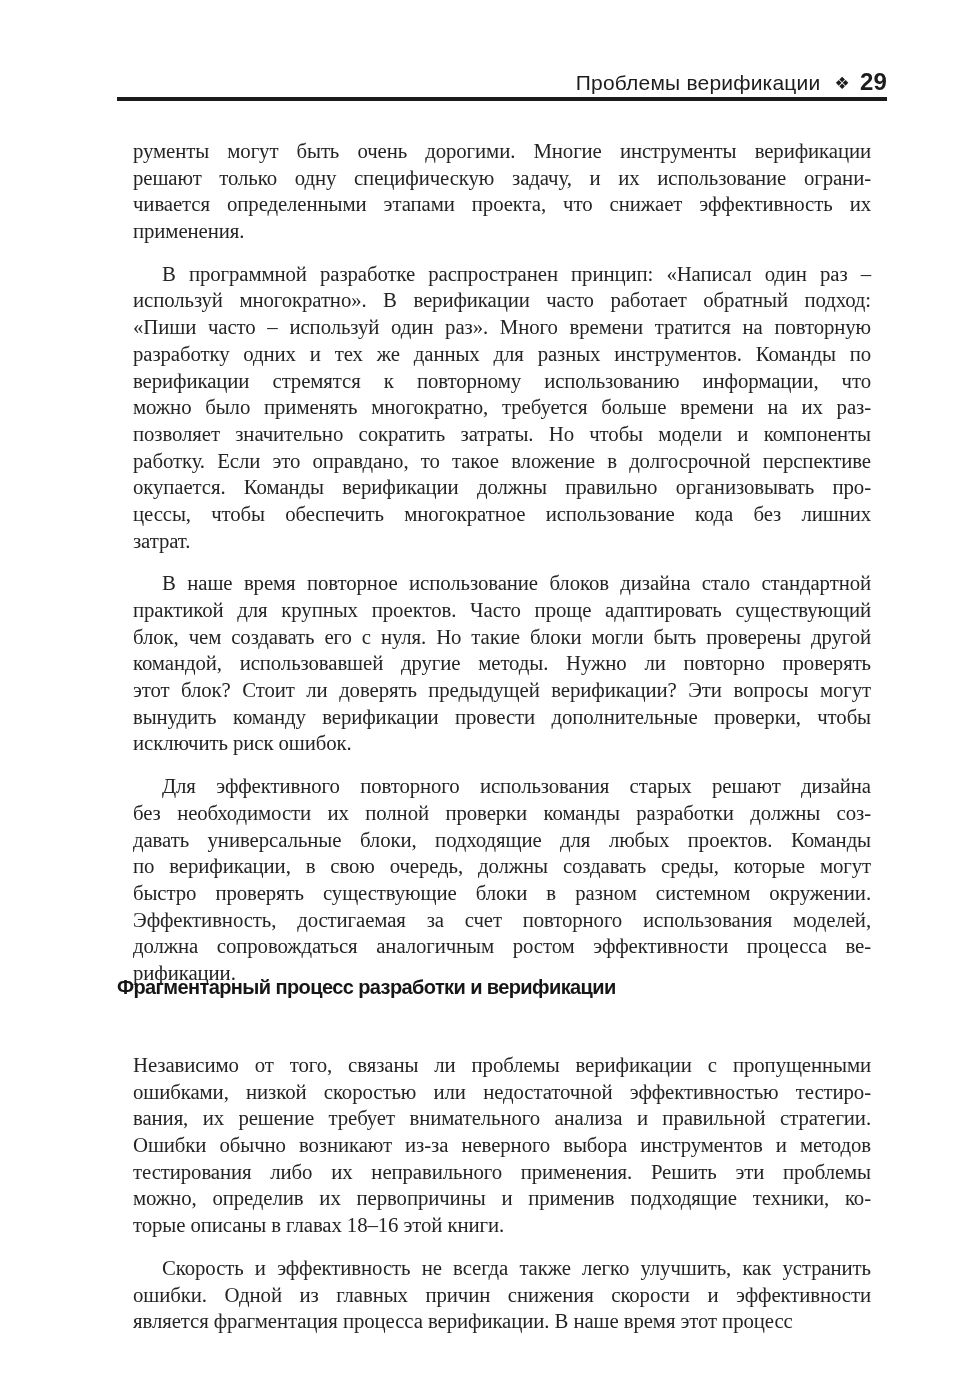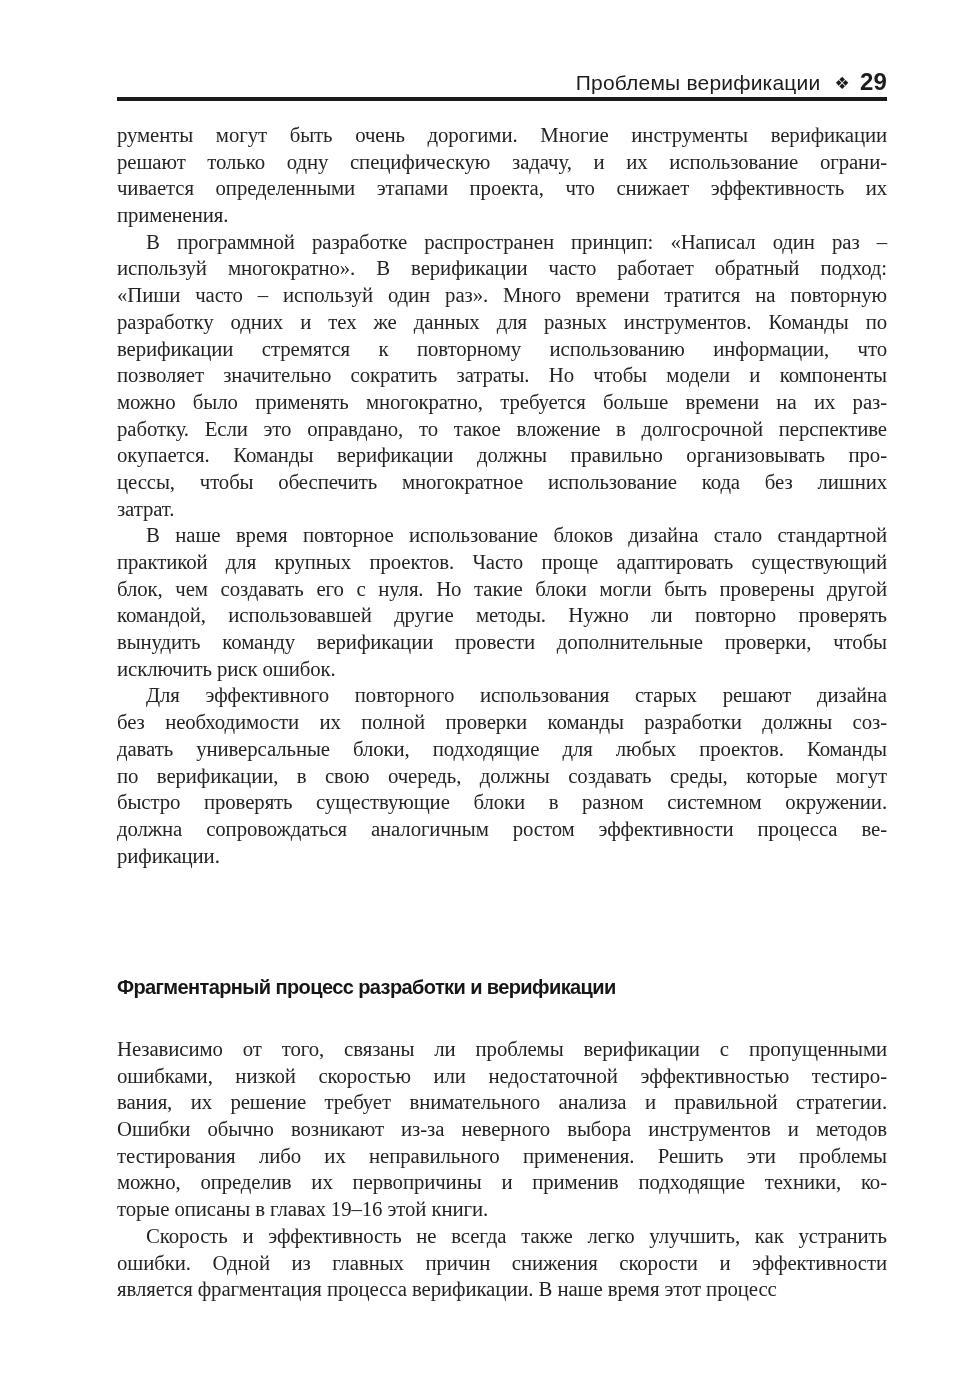--- a/index.html
+++ b/index.html
@@ -52,21 +52,21 @@
   }
   
   .body-block {
     position: absolute;
     left: 117px;
     width: 770px;
     color: #242424;
   }
   #body-top { top: 122px; }
   #body-bottom { top: 1036px; }
-  .para { margin: 0; padding: 0; }
+  .para { margin: 16px; padding: 0; }
   .line {
     height: 26.7px;
     line-height: 26.7px;
     font-size: 20.8px;
     text-align: justify;
     text-align-last: justify;
     white-space: nowrap;
     letter-spacing: -0.1px;
   }
   .line.first-indent { padding-left: 29px; }
@@ -107,57 +107,59 @@
         <div class="line">решают только одну специфическую задачу, и их использование ограни-</div>
         <div class="line">чивается определенными этапами проекта, что снижает эффективность их</div>
         <div class="line last">применения.</div>
       </div>
       <div class="para">
         <div class="line first-indent">В программной разработке распространен принцип: «Написал один раз –</div>
         <div class="line">используй многократно». В верификации часто работает обратный подход:</div>
         <div class="line">«Пиши часто – используй один раз». Много времени тратится на повторную</div>
         <div class="line">разработку одних и тех же данных для разных инструментов. Команды по</div>
         <div class="line">верификации стремятся к повторному использованию информации, что</div>
+        <div class="line">можно было применять многократно, требуется больше времени на их раз-</div>
         <div class="line">позволяет значительно сократить затраты. Но чтобы модели и компоненты</div>
-        <div class="line">можно было применять многократно, требуется больше времени на их раз-</div>
         <div class="line">работку. Если это оправдано, то такое вложение в долгосрочной перспективе</div>
         <div class="line">окупается. Команды верификации должны правильно организовывать про-</div>
         <div class="line">цессы, чтобы обеспечить многократное использование кода без лишних</div>
         <div class="line last">затрат.</div>
       </div>
       <div class="para">
         <div class="line first-indent">В наше время повторное использование блоков дизайна стало стандартной</div>
         <div class="line">практикой для крупных проектов. Часто проще адаптировать существующий</div>
         <div class="line">блок, чем создавать его с нуля. Но такие блоки могли быть проверены другой</div>
         <div class="line">командой, использовавшей другие методы. Нужно ли повторно проверять</div>
+        <div class="line">этот блок? Стоит ли доверять предыдущей верификации? Эти вопросы могут</div>
         <div class="line">вынудить команду верификации провести дополнительные проверки, чтобы</div>
         <div class="line last">исключить риск ошибок.</div>
       </div>
       <div class="para">
         <div class="line first-indent">Для эффективного повторного использования старых решают дизайна</div>
         <div class="line">без необходимости их полной проверки команды разработки должны соз-</div>
         <div class="line">давать универсальные блоки, подходящие для любых проектов. Команды</div>
         <div class="line">по верификации, в свою очередь, должны создавать среды, которые могут</div>
         <div class="line">быстро проверять существующие блоки в разном системном окружении.</div>
+        <div class="line">Эффективность, достигаемая за счет повторного использования моделей,</div>
         <div class="line">должна сопровождаться аналогичным ростом эффективности процесса ве-</div>
         <div class="line last">рификации.</div>
       </div>
     </div>
 
   <h1 class="section-heading">Фрагментарный процесс разработки и верификации</h1>
 
   <div class="body-block" id="body-bottom">
       <div class="para">
         <div class="line">Независимо от того, связаны ли проблемы верификации с пропущенными</div>
         <div class="line">ошибками, низкой скоростью или недостаточной эффективностью тестиро-</div>
         <div class="line">вания, их решение требует внимательного анализа и правильной стратегии.</div>
         <div class="line">Ошибки обычно возникают из-за неверного выбора инструментов и методов</div>
         <div class="line">тестирования либо их неправильного применения. Решить эти проблемы</div>
         <div class="line">можно, определив их первопричины и применив подходящие техники, ко-</div>
-        <div class="line last">торые описаны в главах 19–16 этой книги.</div>
+        <div class="line last">торые описаны в главах 18–16 этой книги.</div>
       </div>
       <div class="para">
         <div class="line first-indent">Скорость и эффективность не всегда также легко улучшить, как устранить</div>
         <div class="line">ошибки. Одной из главных причин снижения скорости и эффективности</div>
         <div class="line last">является фрагментация процесса верификации. В наше время этот процесс</div>
       </div>
     </div>
 
 </div>
 

